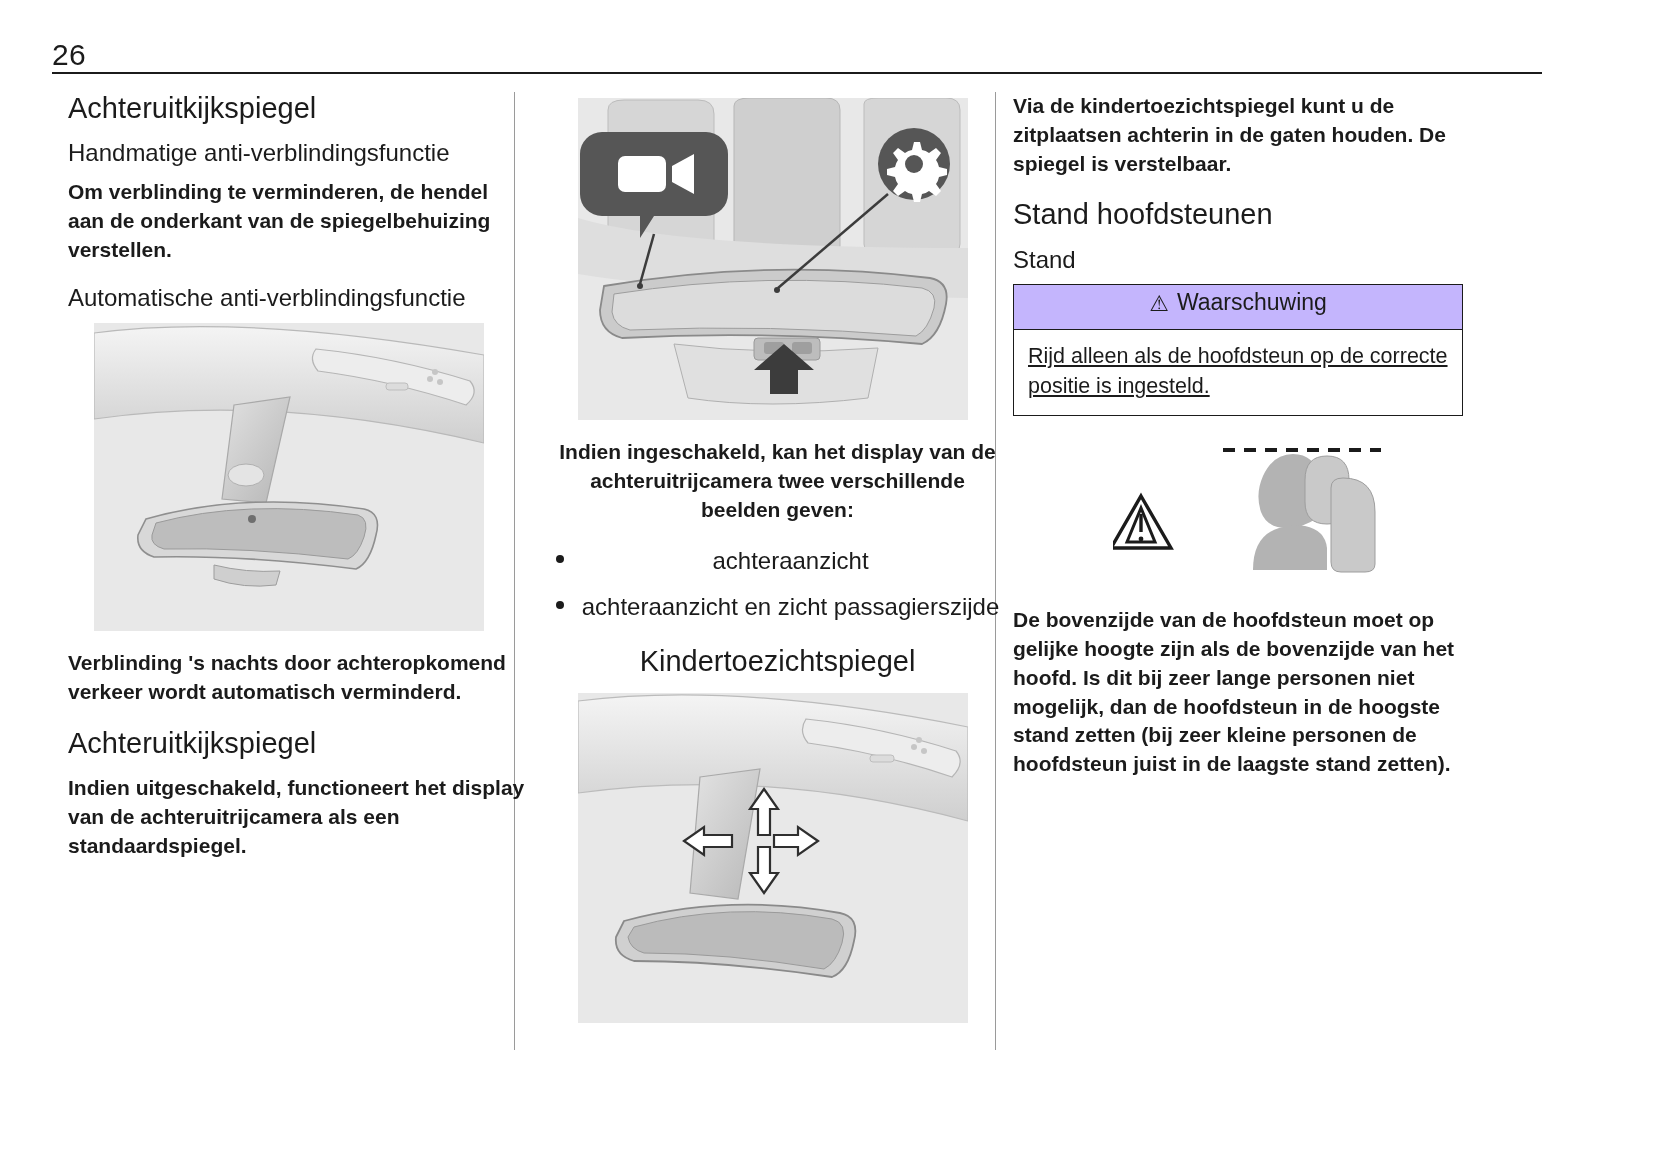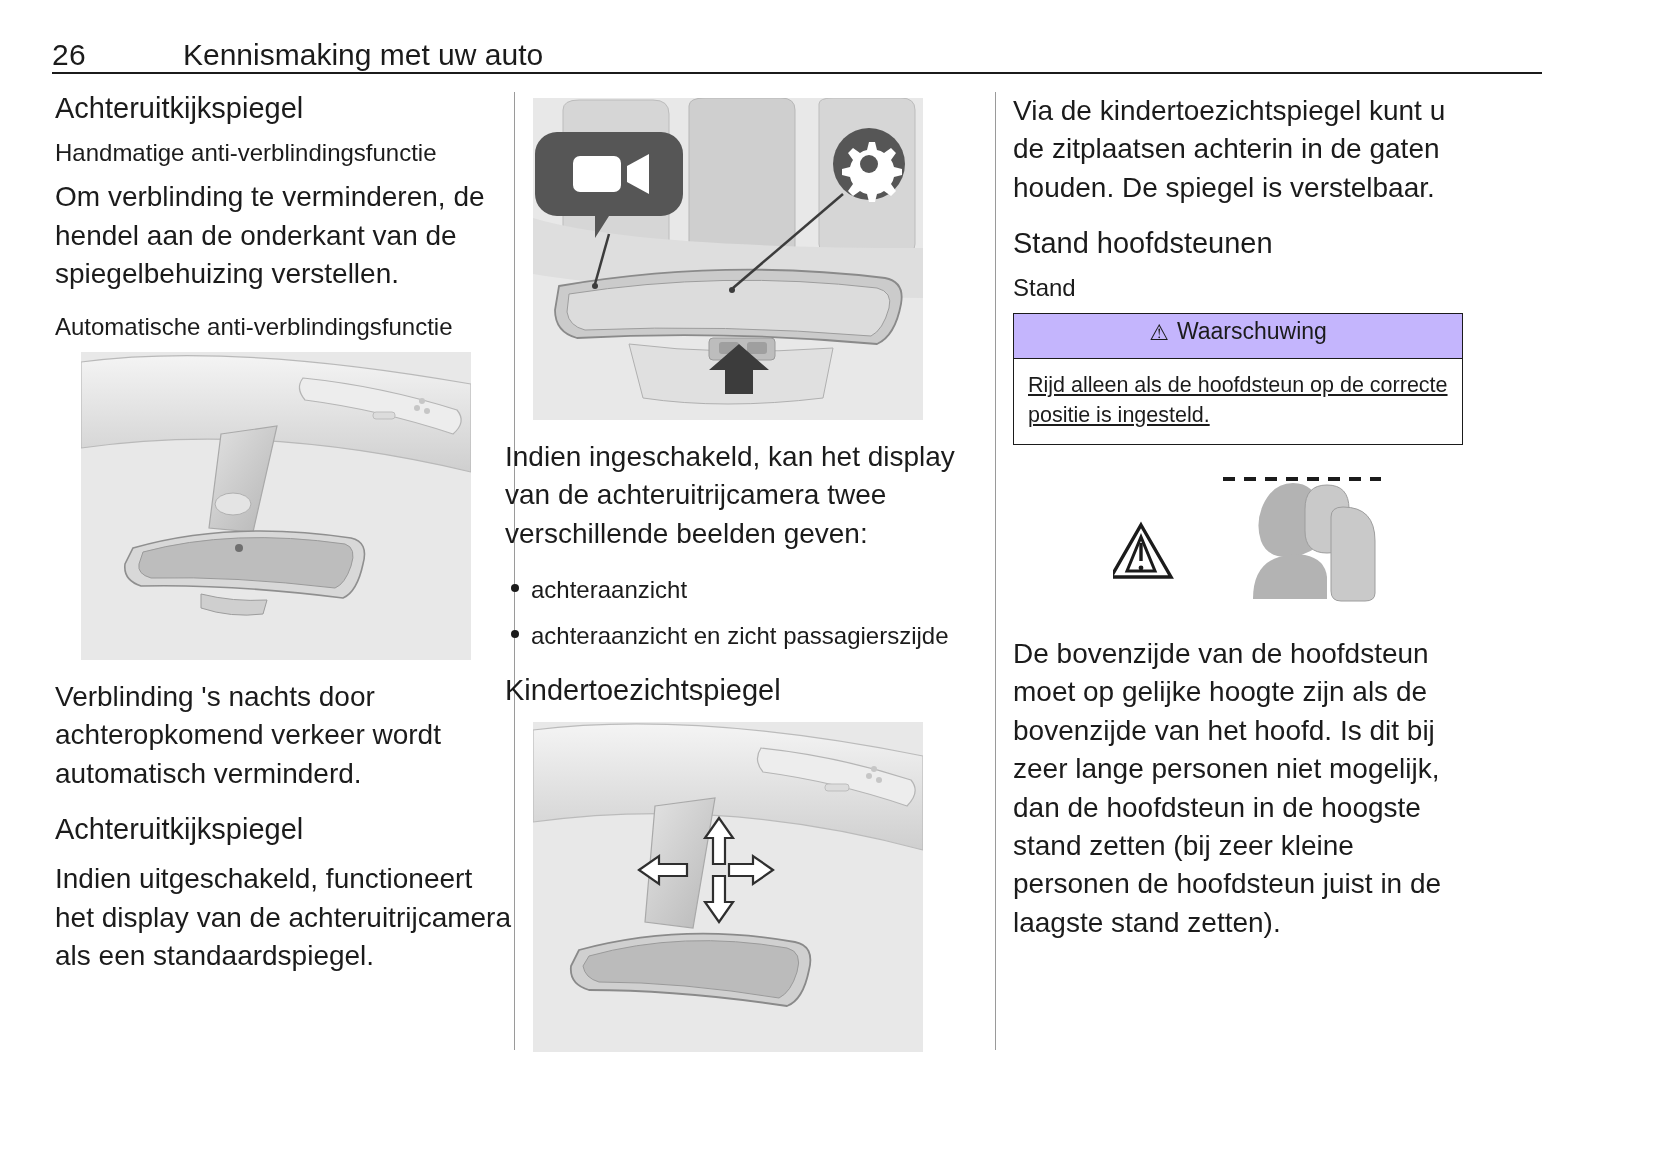--- a/index.html
+++ b/index.html
@@ -38,22 +38,22 @@
   .header .chapter {
     font-size: 30px;
     margin-left: 97px;
   }
   
   .col {
     position: absolute;
     top: 92px;
     width: 452px;
   }
-  .col-1 { left: 55px; width: 460px; }
-  .col-2 { left: 505px; width: 455px; }
+  .col-1 { left: 68px; width: 460px; }
+  .col-2 { left: 550px; width: 455px; text-align: center; }
   .col-3 { left: 1013px; width: 450px; }
 
   .col-divider {
     position: absolute;
     top: 92px;
     width: 1px;
     height: 958px;
     background: #9a9a9a;
   }
   .div-1 { left: 514px; }
@@ -65,23 +65,24 @@
     margin: 0 0 14px 0;
     line-height: 1.15;
   }
   h2 {
     font-size: 24px;
     font-weight: normal;
     margin: 0 0 10px 0;
     line-height: 1.2;
   }
   p {
-    font-size: 28px;
+    font-size: 21px;
     line-height: 1.37;
     margin: 0 0 20px 0;
+    font-weight: bold;
   }
   ul.bullets {
     list-style: none;
     margin: 0 0 22px 0;
     padding: 0;
   }
   ul.bullets li {
     font-size: 24px;
     line-height: 1.4;
     position: relative;
@@ -145,21 +146,20 @@
 
   svg { display: block; }
 </style>
 </head>
 <body>
 
 <div class="page">
 
   <div class="header">
     <span class="pagenum">26</span>
-    <span class="chapter">Kennismaking met uw auto</span>
   </div>
 
   <div class="col-divider div-1"></div>
   <div class="col-divider div-2"></div>
 
   <div class="col col-1">
 
     <h1>Achteruitkijkspiegel</h1>
     <h2>Handmatige anti-verblindingsfunctie</h2>
     <p>Om verblinding te verminderen, de hendel aan de onderkant van de spiegelbehuizing verstellen.</p>

